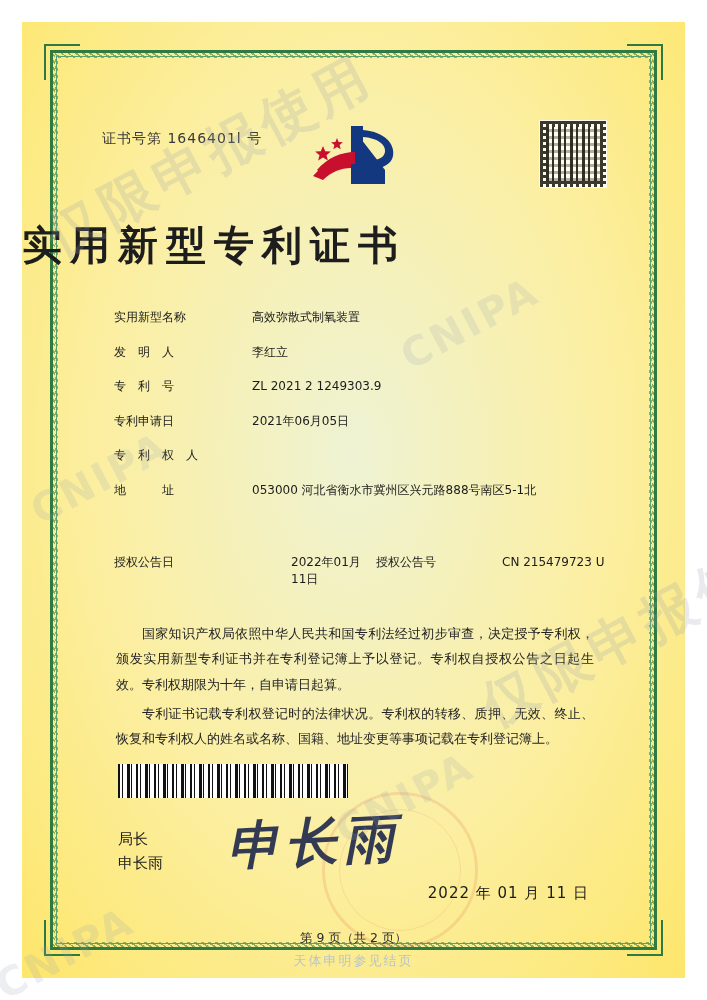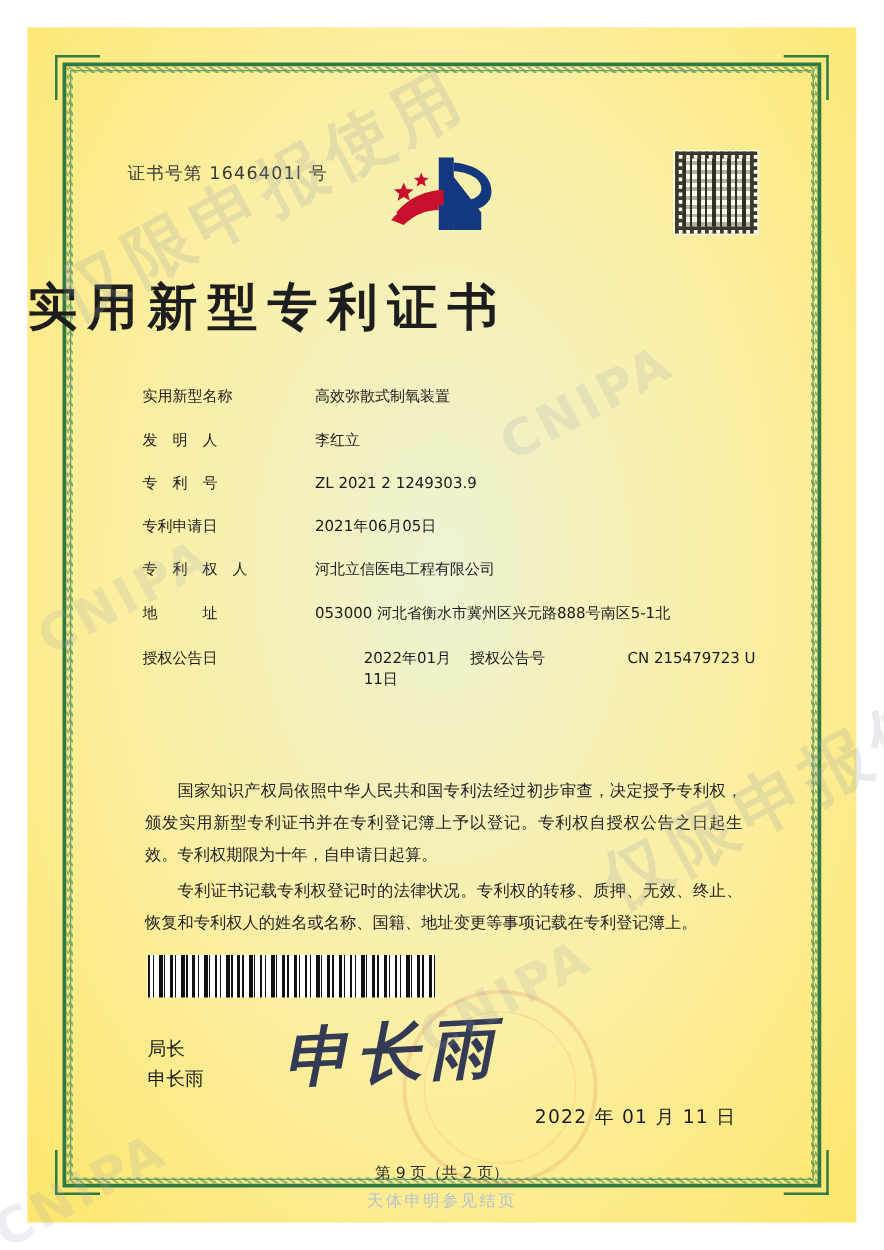--- a/index.html
+++ b/index.html
@@ -173,21 +173,21 @@
   }
   .fvalue {
     flex: 1;
     color: #1b1b1b;
     margin-left: 30px;
   }
   .frow-two { display: flex; align-items: baseline; margin-bottom: 19px; }
   .half { display: flex; align-items: baseline; }
   .half.left { width: 262px; gap: 39px; }
   .half .flabel { width: 108px; }
-  .half.right .flabel { width: 96px; }
+  .half.right .flabel { width: 96px; margin-top: 36px; }
 
   
   .paras {
     position: absolute;
     left: 94px;
     top: 578px;
     width: 478px;
     font-size: 13px;
     line-height: 1.95;
     color: #232323;
@@ -333,21 +333,20 @@
         <span class="fvalue">ZL 2021 2 1249303.9</span>
       </div>
 
       <div class="frow">
         <span class="flabel">专利申请日</span>
         <span class="fvalue">2021年06月05日</span>
       </div>
 
       <div class="frow">
         <span class="flabel">专　利　权　人</span>
-        <span class="fvalue">河北立信医电工程有限公司</span>
       </div>
 
       <div class="frow">
         <span class="flabel">地　　　址</span>
         <span class="fvalue">053000 河北省衡水市冀州区兴元路888号南区5-1北</span>
       </div>
 
       <div class="frow-two">
         <span class="half left">
           <span class="flabel">授权公告日</span>

